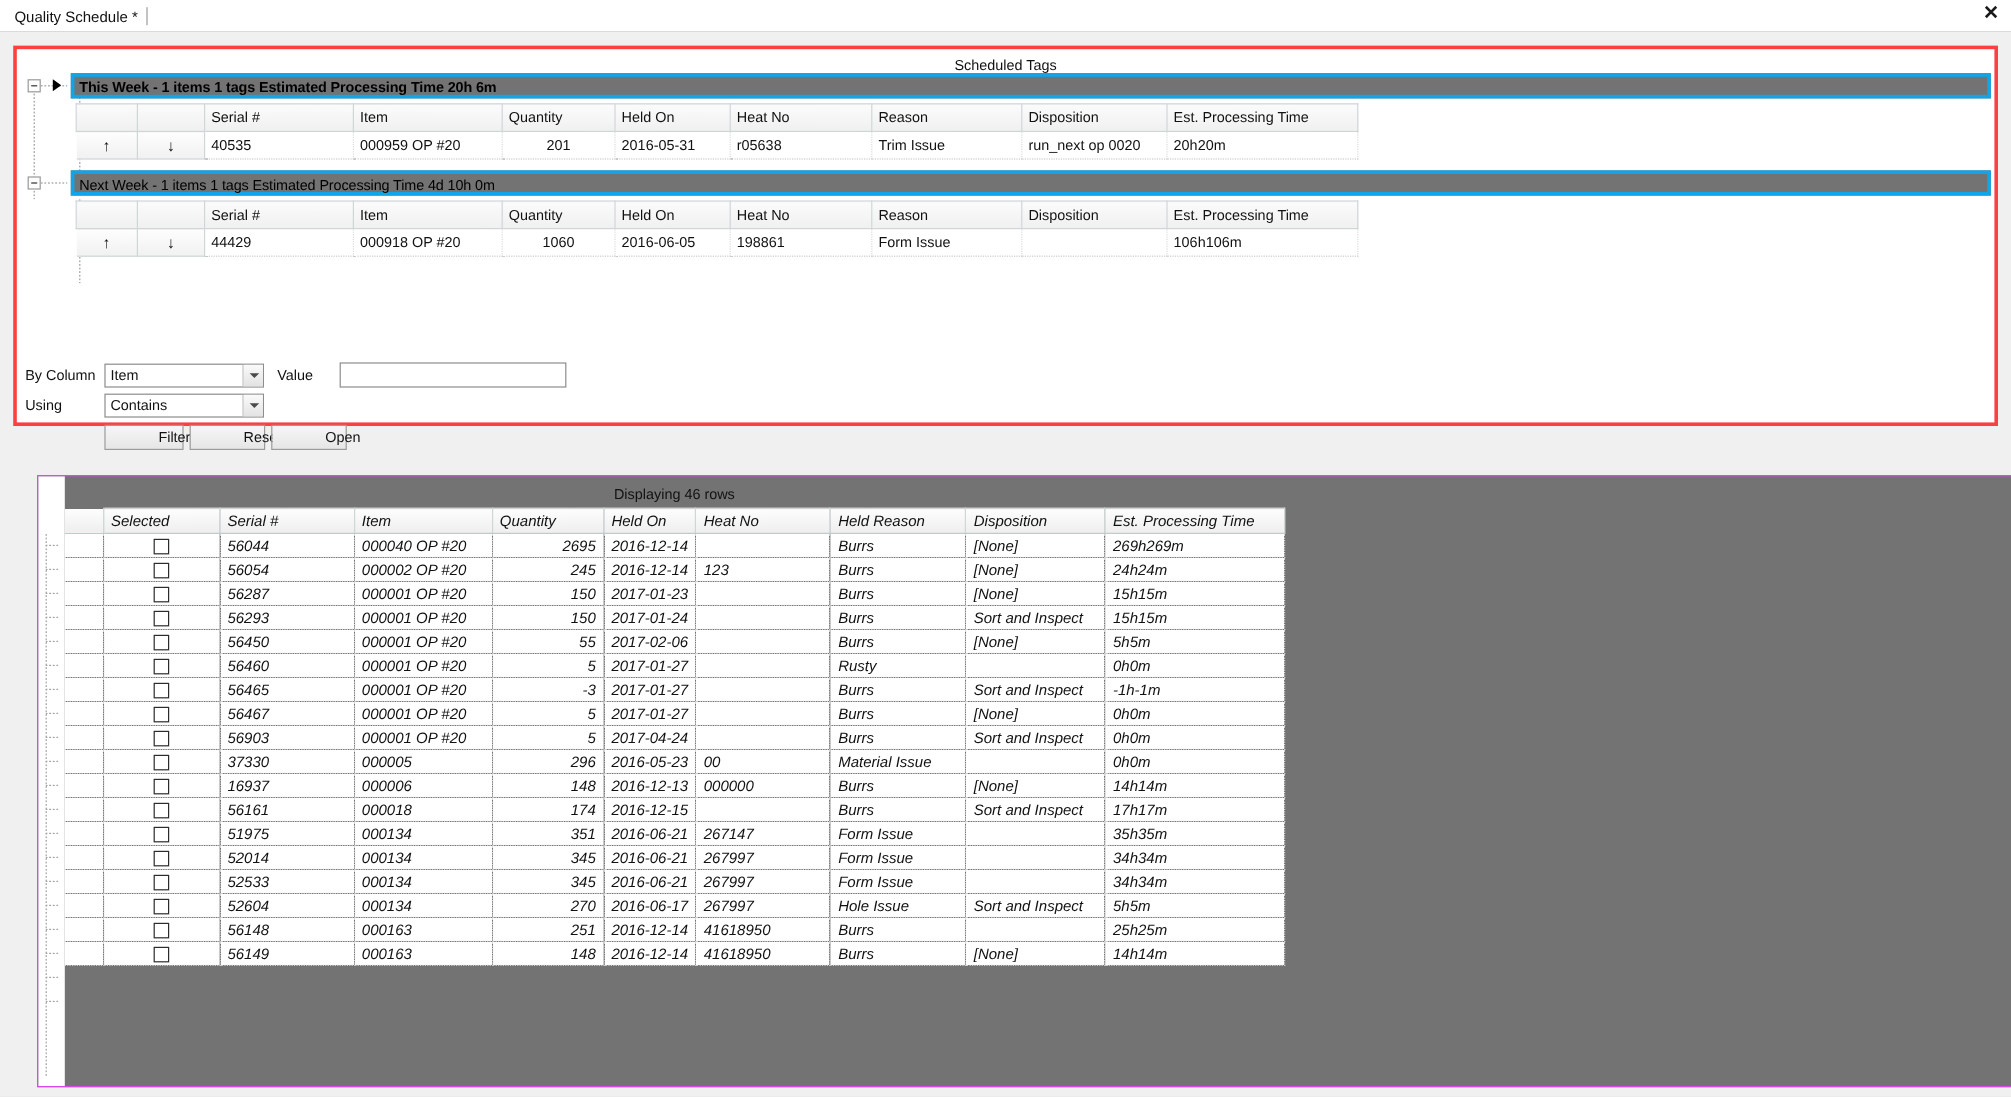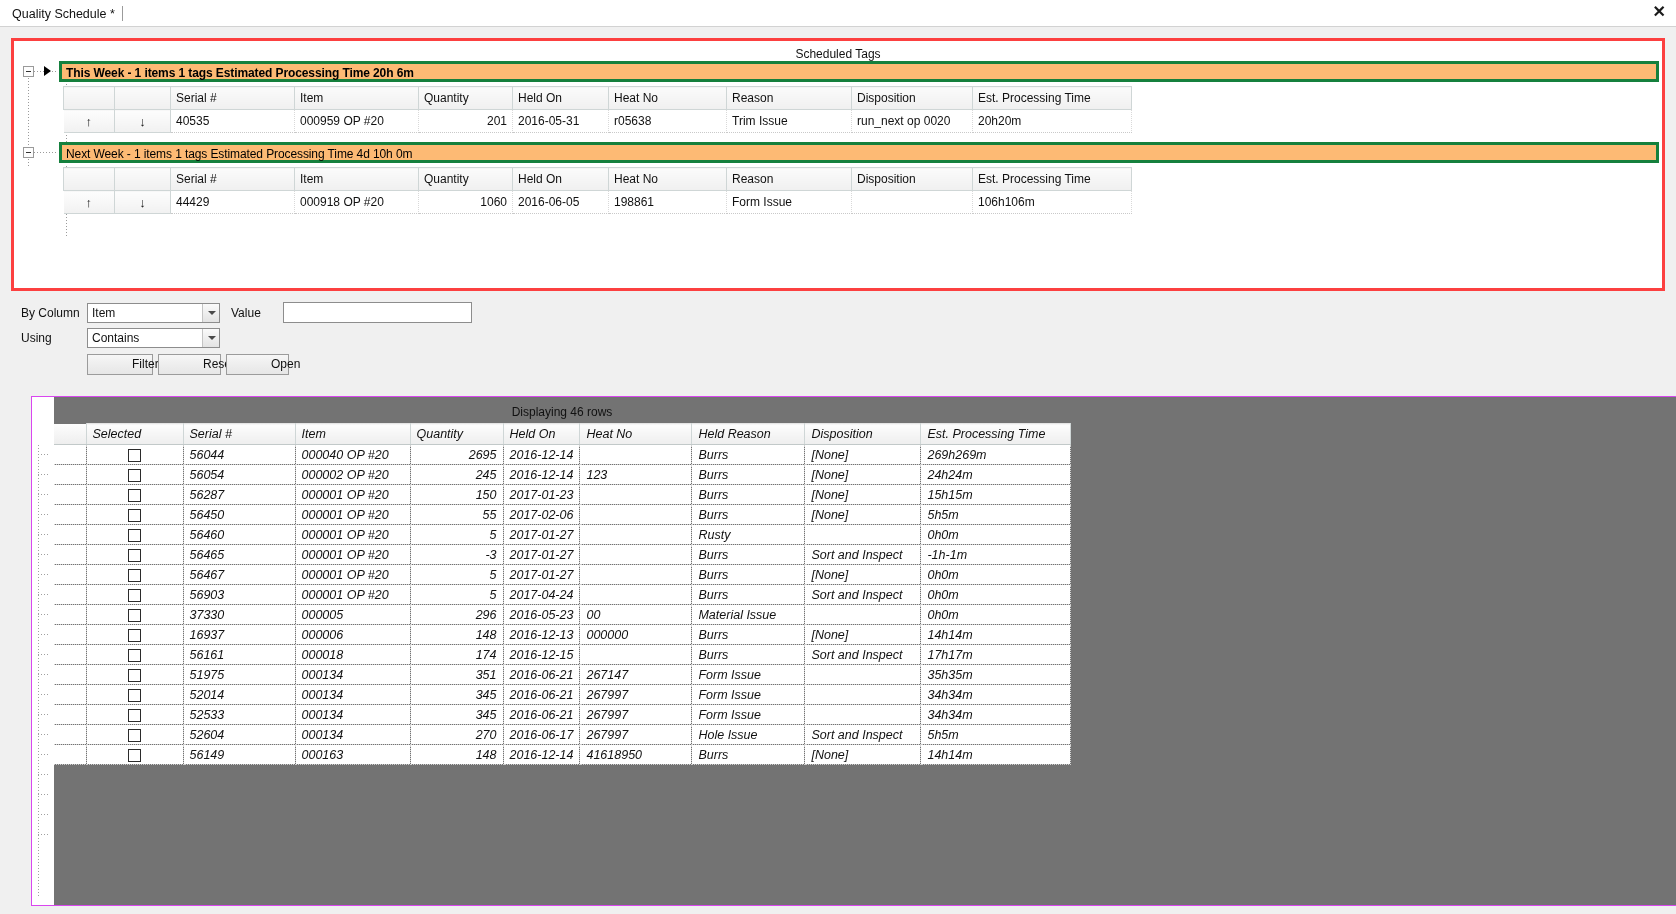--- a/index.html
+++ b/index.html
@@ -42,35 +42,35 @@
   }
 
   
   .page-bg{
     position:absolute;left:0;top:27px;width:1676px;height:887px;
     background:#f0f0f0;
   }
 
   
   .sched-outer{
-    position:absolute;left:11px;top:38px;width:1654px;height:253px;
+    position:absolute;left:11px;top:38px;width:1654px;height:317px;
     border:3px solid #fc4040;
     background:#ffffff;
     box-sizing:border-box;
   }
   .sched-title{
     position:absolute;left:0;top:6px;width:100%;
     text-align:center;font-size:12px;color:#111;
   }
 
   
   .group-band{
     position:absolute;box-sizing:border-box;
-    border:3px solid #15803d;
-    background:#fdba74;
+    border:3px solid #0ea5e9;
+    background:#737373;
     height:21px;
   }
   .group-band .gtext{
     position:absolute;left:4px;top:2px;
     font-size:12px;white-space:nowrap;
     letter-spacing:-0.1px;
   }
   .group-band.bold .gtext{font-weight:bold;}
 
   
@@ -110,21 +110,21 @@
     padding:3px 5px;height:16px;color:#111;
     white-space:nowrap;
   }
   .dgrid th:first-child{border-left:1px solid #cfd6d6;}
   .dgrid td{
     border-bottom:1px dotted #c9c9c9;
     border-right:1px dotted #d9d9d9;
     font-size:12px;padding:3px 5px;height:16px;
     background:#ffffff;white-space:nowrap;color:#111;
   }
-  .dgrid td.num{text-align:right;}
+  .dgrid td.num{text-align:center;}
   .dgrid .btncell{
     text-align:center;padding:0;
     background:linear-gradient(#fdfdfd,#f1f1f1);
     border-right:1px solid #cfd6d6;
     border-bottom:1px solid #cfd6d6;
   }
   .dgrid .btncell span{font-size:13px;line-height:21px;display:block;}
 
   
   .lbl{position:absolute;font-size:12px;color:#111;}
@@ -433,20 +433,32 @@
             <td class="num">150</td>
             <td>2017-01-23</td>
             <td></td>
             <td>Burrs</td>
             <td>[None]</td>
             <td>15h15m</td>
           </tr>
           <tr>
             <td class="rowhdr"></td>
             <td class="chk"><span class="chkbox"></span></td>
+            <td>56293</td>
+            <td>000001 OP #20</td>
+            <td class="num">150</td>
+            <td>2017-01-24</td>
+            <td></td>
+            <td>Burrs</td>
+            <td>Sort and Inspect</td>
+            <td>15h15m</td>
+          </tr>
+          <tr>
+            <td class="rowhdr"></td>
+            <td class="chk"><span class="chkbox"></span></td>
             <td>56450</td>
             <td>000001 OP #20</td>
             <td class="num">55</td>
             <td>2017-02-06</td>
             <td></td>
             <td>Burrs</td>
             <td>[None]</td>
             <td>5h5m</td>
           </tr>
           <tr>
@@ -577,20 +589,32 @@
             <td class="num">270</td>
             <td>2016-06-17</td>
             <td>267997</td>
             <td>Hole Issue</td>
             <td>Sort and Inspect</td>
             <td>5h5m</td>
           </tr>
           <tr>
             <td class="rowhdr"></td>
             <td class="chk"><span class="chkbox"></span></td>
+            <td>56148</td>
+            <td>000163</td>
+            <td class="num">251</td>
+            <td>2016-12-14</td>
+            <td>41618950</td>
+            <td>Burrs</td>
+            <td></td>
+            <td>25h25m</td>
+          </tr>
+          <tr>
+            <td class="rowhdr"></td>
+            <td class="chk"><span class="chkbox"></span></td>
             <td>56149</td>
             <td>000163</td>
             <td class="num">148</td>
             <td>2016-12-14</td>
             <td>41618950</td>
             <td>Burrs</td>
             <td>[None]</td>
             <td>14h14m</td>
           </tr>
         </tbody>

